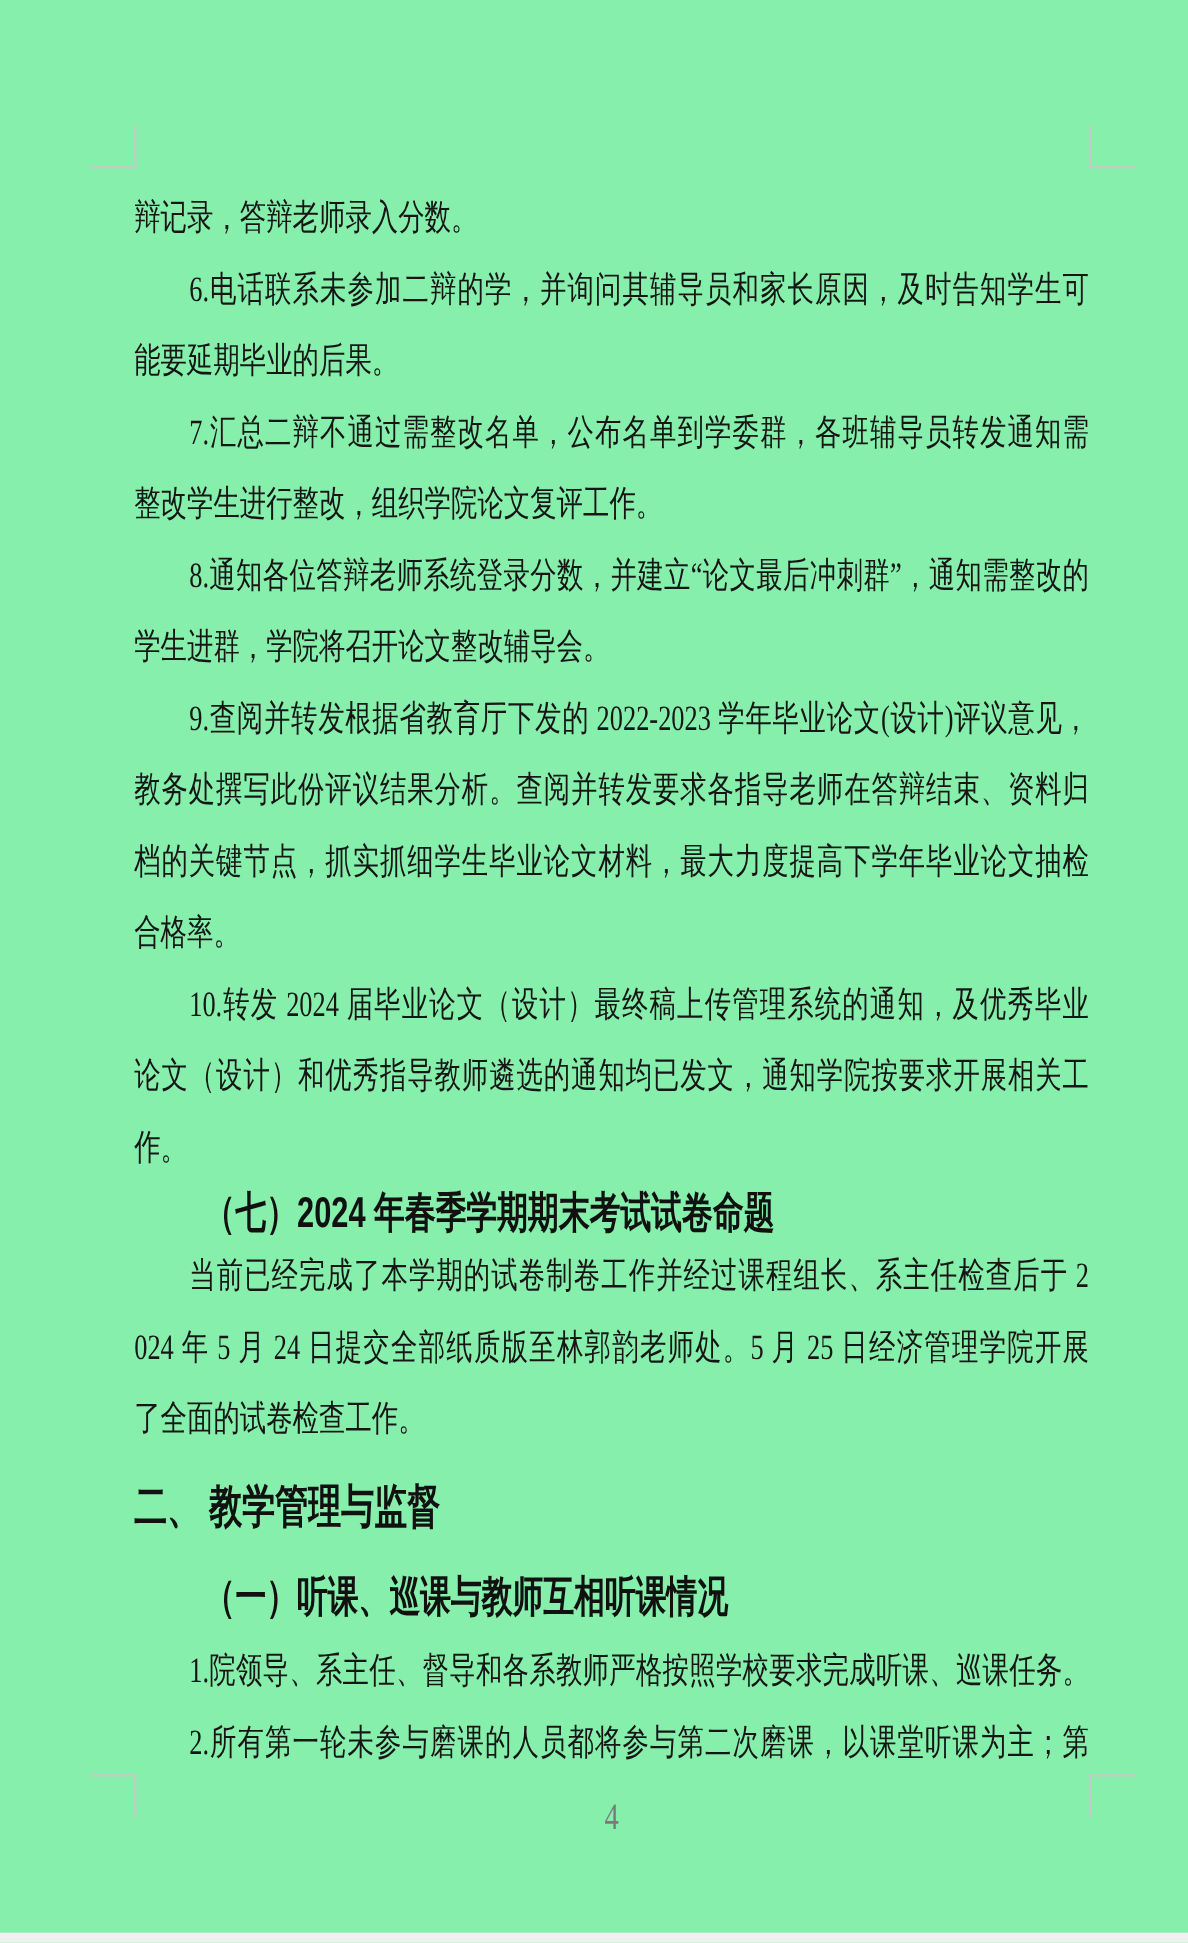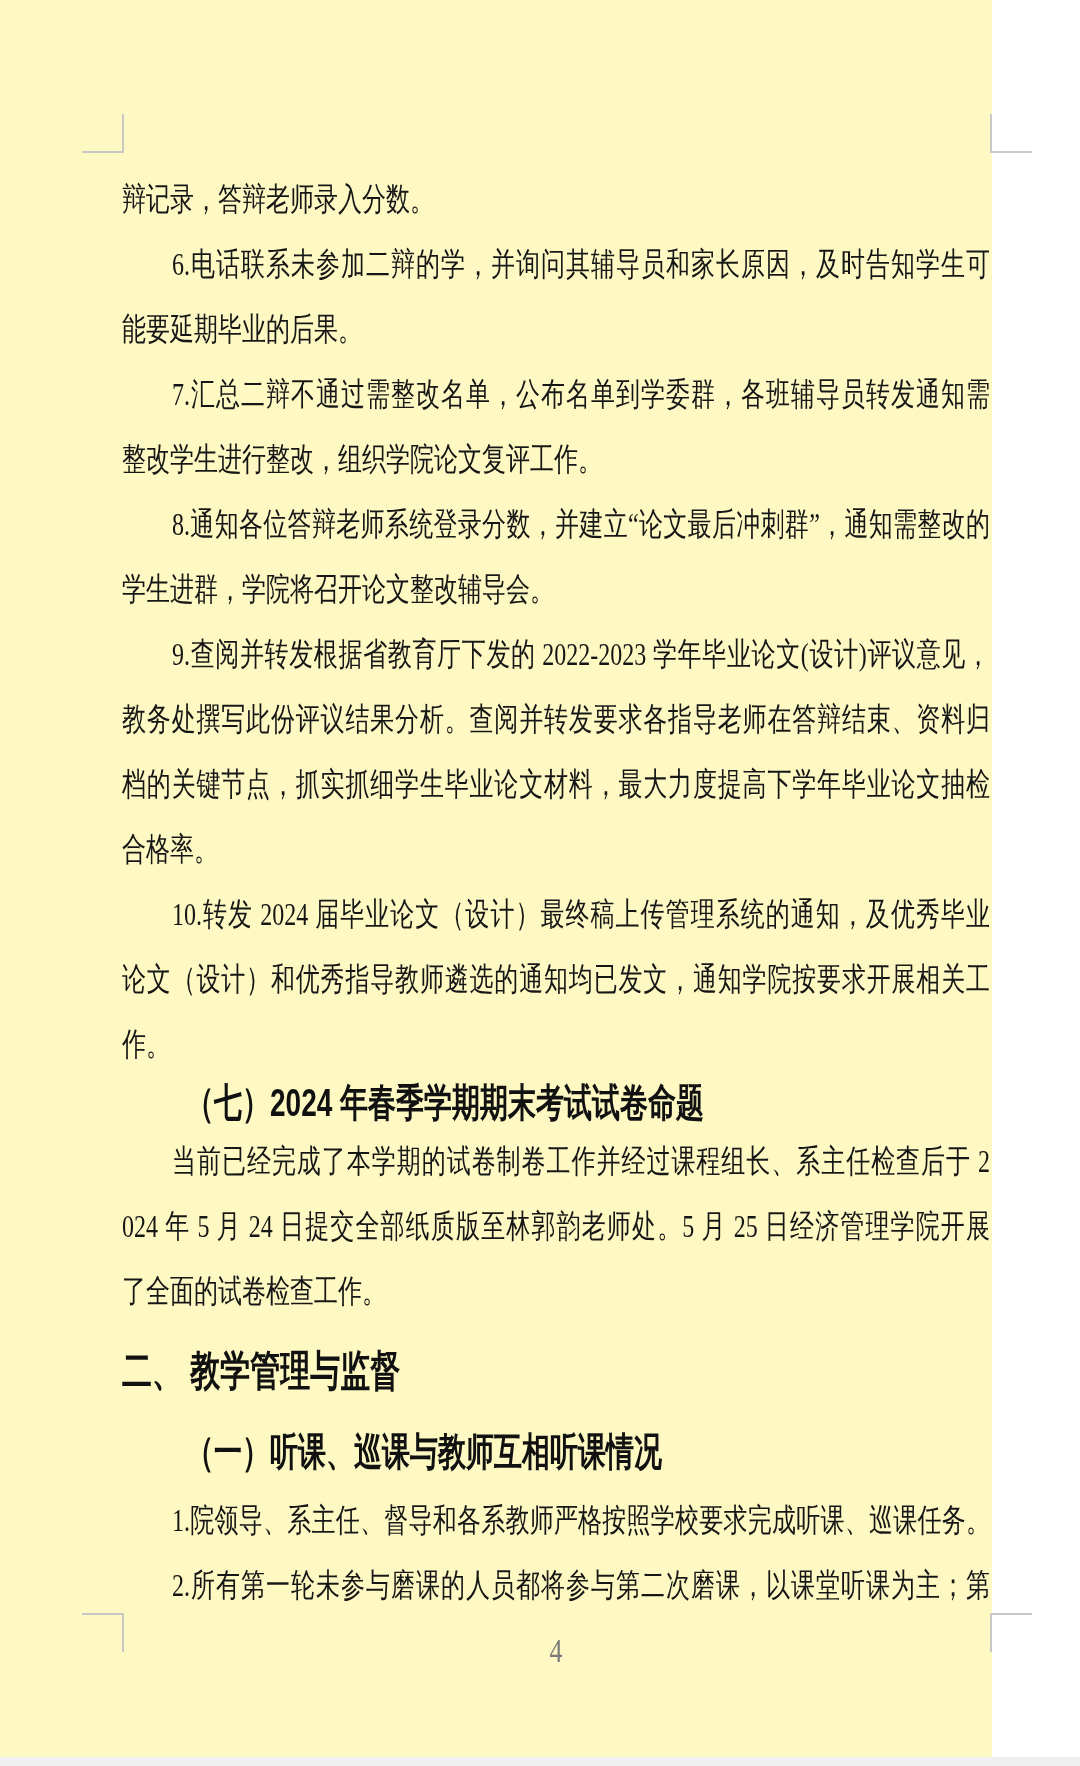--- a/index.html
+++ b/index.html
@@ -4,22 +4,22 @@
 <style>
   html, body { margin: 0; padding: 0; }
   body {
     width: 1080px; height: 1766px;
     background: #ffffff;
     font-family: "Liberation Serif", "DejaVu Serif", serif;
     overflow: hidden;
   }
   .page {
     position: relative;
-    width: 992px; height: 1766px;
-    background: #fef9c3;
+    width: 1080px; height: 1766px;
+    background: #86efac;
   }
   
   .mark { position: absolute; width: 40px; height: 37px; }
   .mark.tl { left: 82px;  top: 114px;  border-right: 2px solid #c8c8c8; border-bottom: 2px solid #c8c8c8; }
   .mark.tr { left: 990px; top: 114px;  border-left: 2px solid #c8c8c8;  border-bottom: 2px solid #c8c8c8; }
   .mark.bl { left: 82px;  top: 1613px; border-right: 2px solid #c8c8c8; border-top: 2px solid #c8c8c8; }
   .mark.br { left: 990px; top: 1613px; border-left: 2px solid #c8c8c8;  border-top: 2px solid #c8c8c8; }
 
   .content {
     position: absolute;

